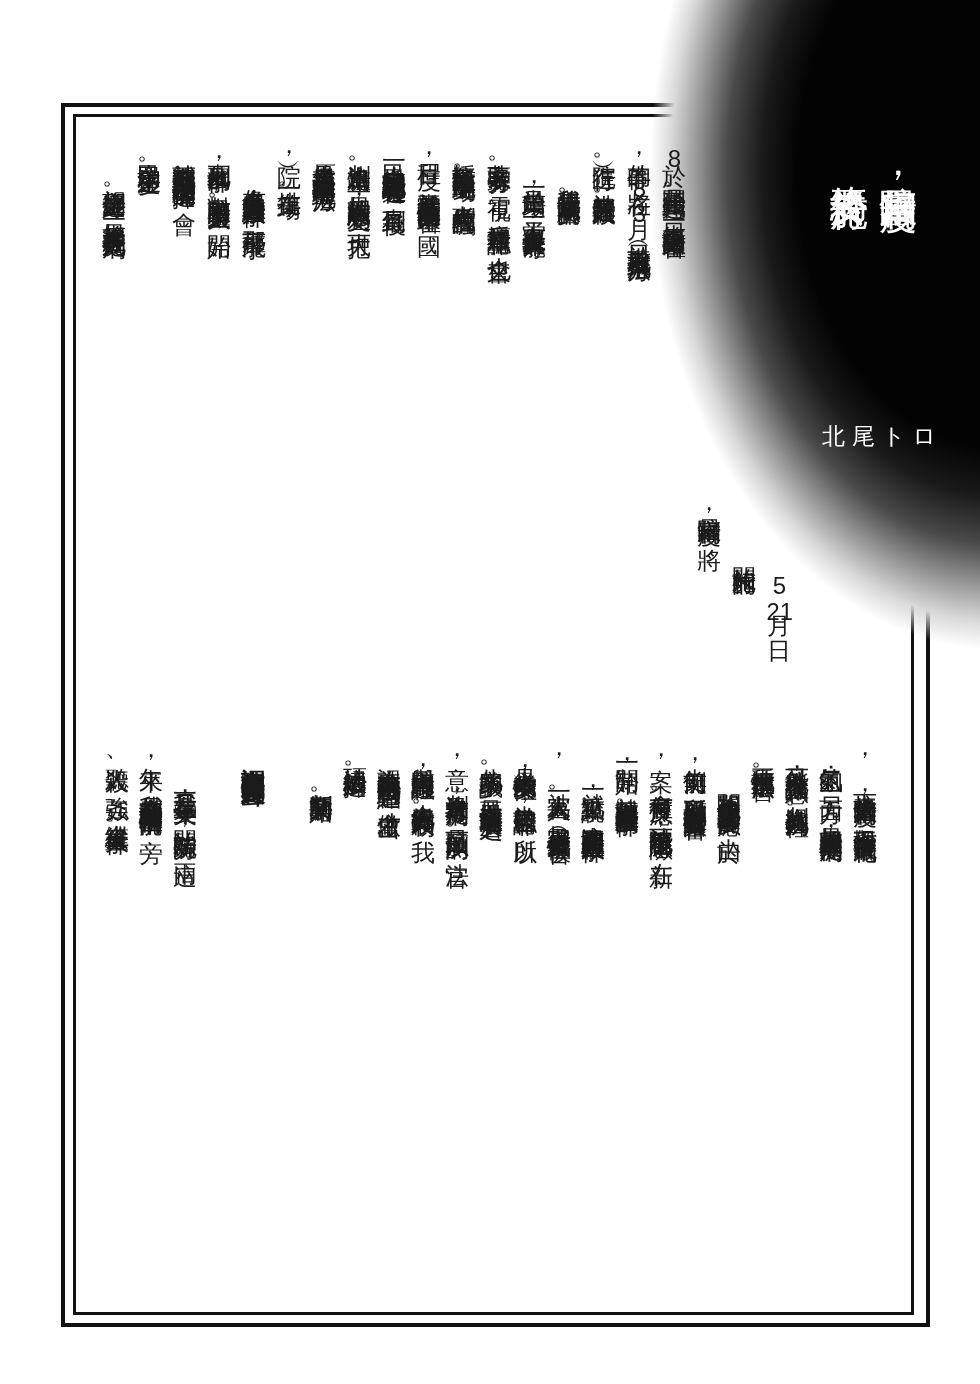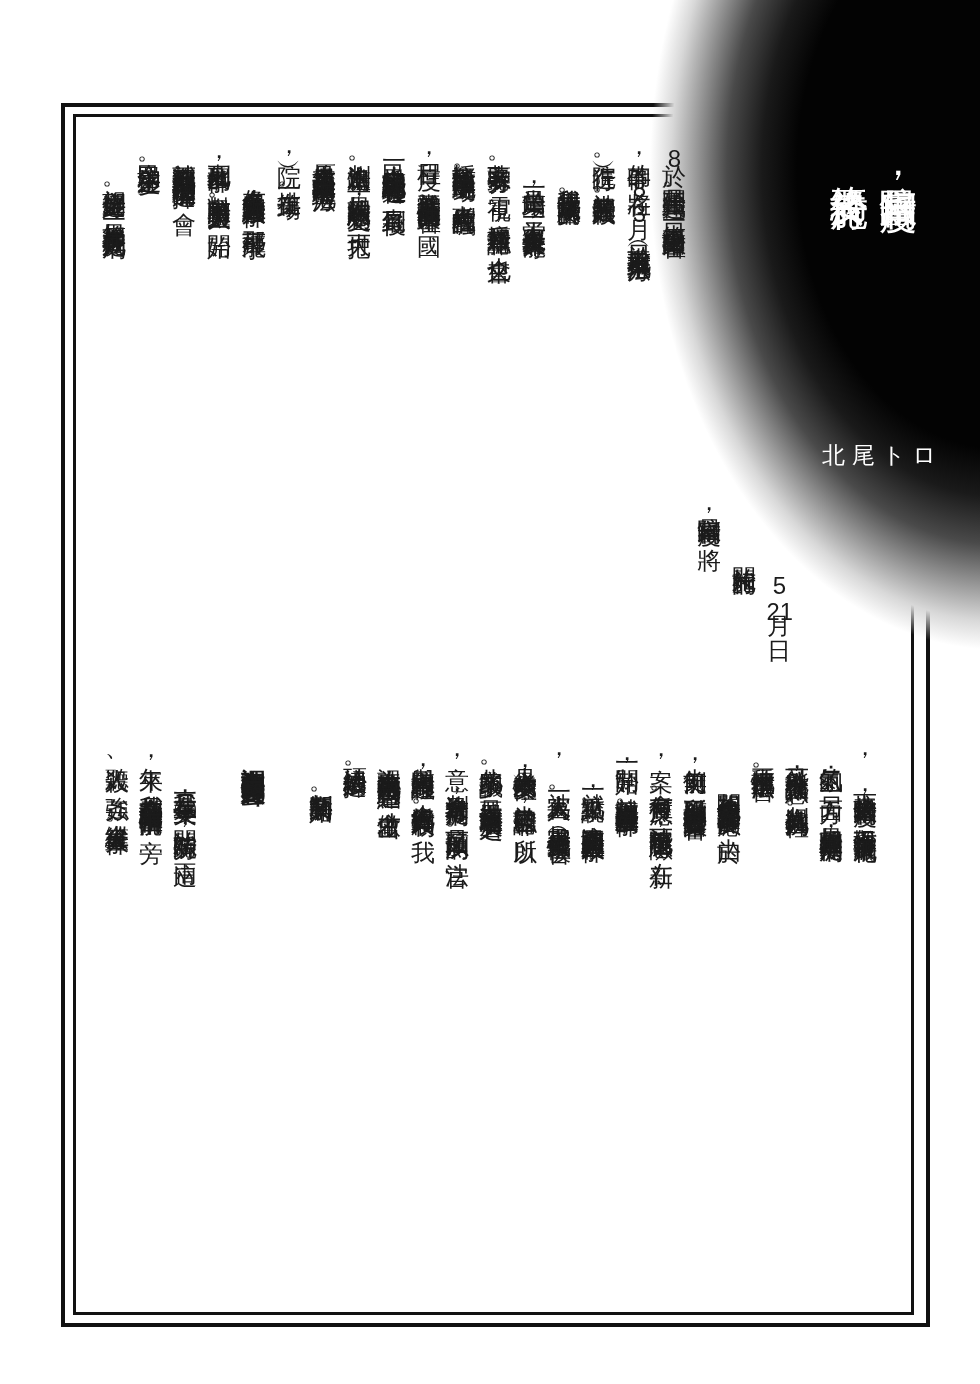--- a/index.html
+++ b/index.html
@@ -25,21 +25,21 @@
   }
   
   .title{
     position:absolute;top:156px;right:58px;height:260px;
     writing-mode:vertical-rl;text-orientation:mixed;
     font-family:"Liberation Serif",serif;color:#ffffff;
     font-size:38px;line-height:49px;letter-spacing:2px;font-weight:400;
   }
   .title-col{white-space:nowrap;}
   .author{
-    position:absolute;left:822px;top:440px;width:112px;text-align:center;
+    position:absolute;left:822px;top:421px;width:112px;text-align:center;
     font-family:Liberation Sans, sans-serif;color:#ffffff;
     font-size:23px;letter-spacing:7px;white-space:nowrap;
   }
   
   .vblock{
     position:absolute;writing-mode:vertical-rl;text-orientation:mixed;
     font-size:24px;letter-spacing:1.2px;color:#1b1b1b;
   }
   .vblock-upper{top:145px;right:183px;height:534px;line-height:35px;}
   .vblock-lower{top:749px;right:98px;height:534px;line-height:34px;}

